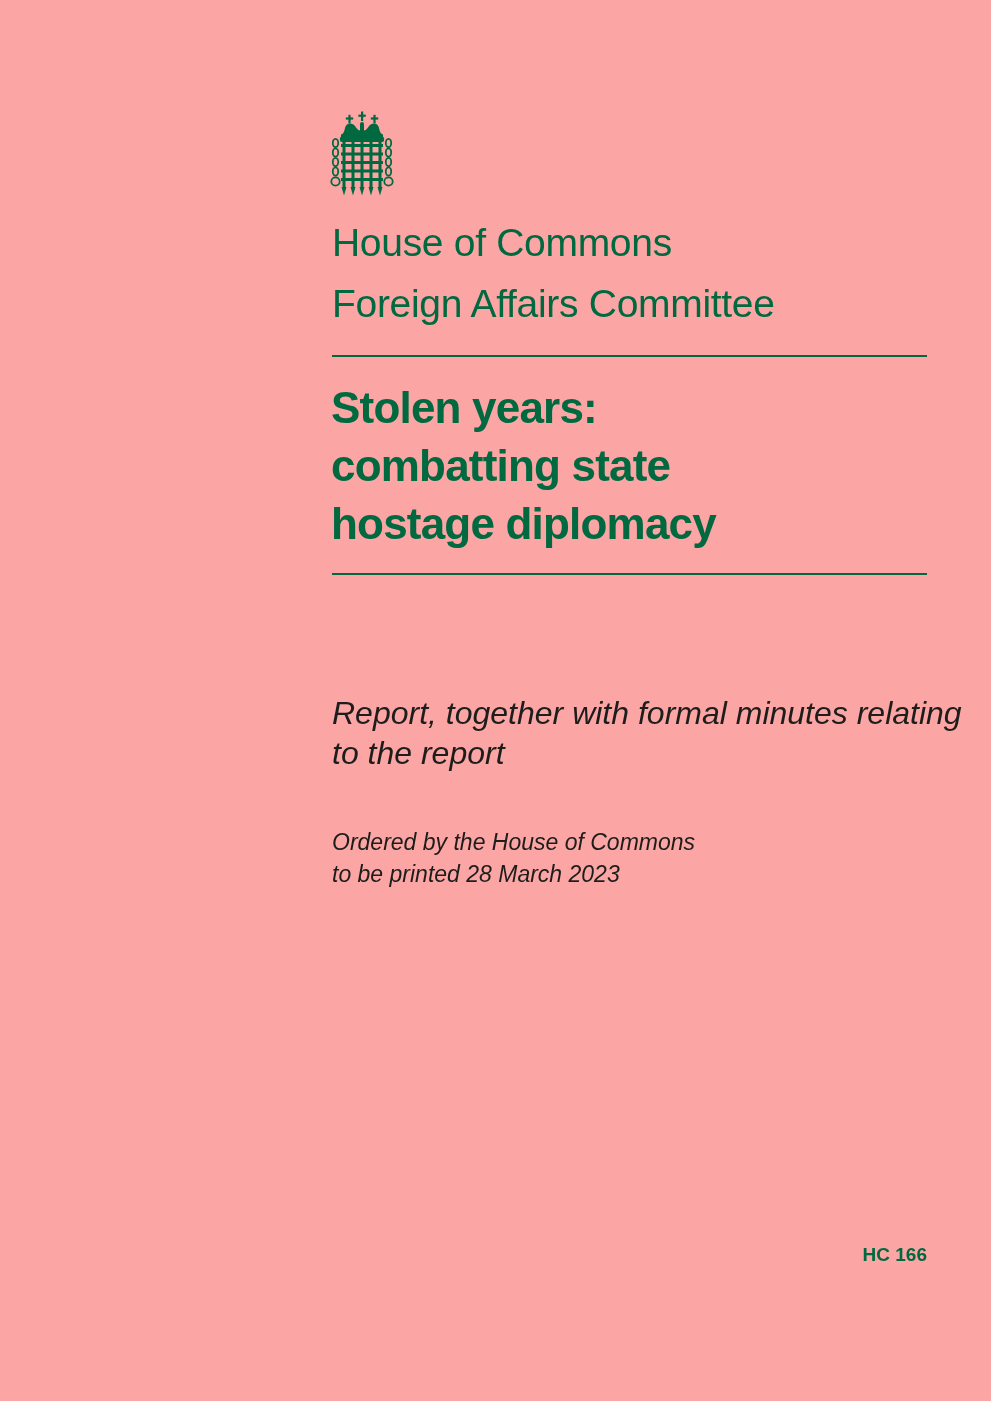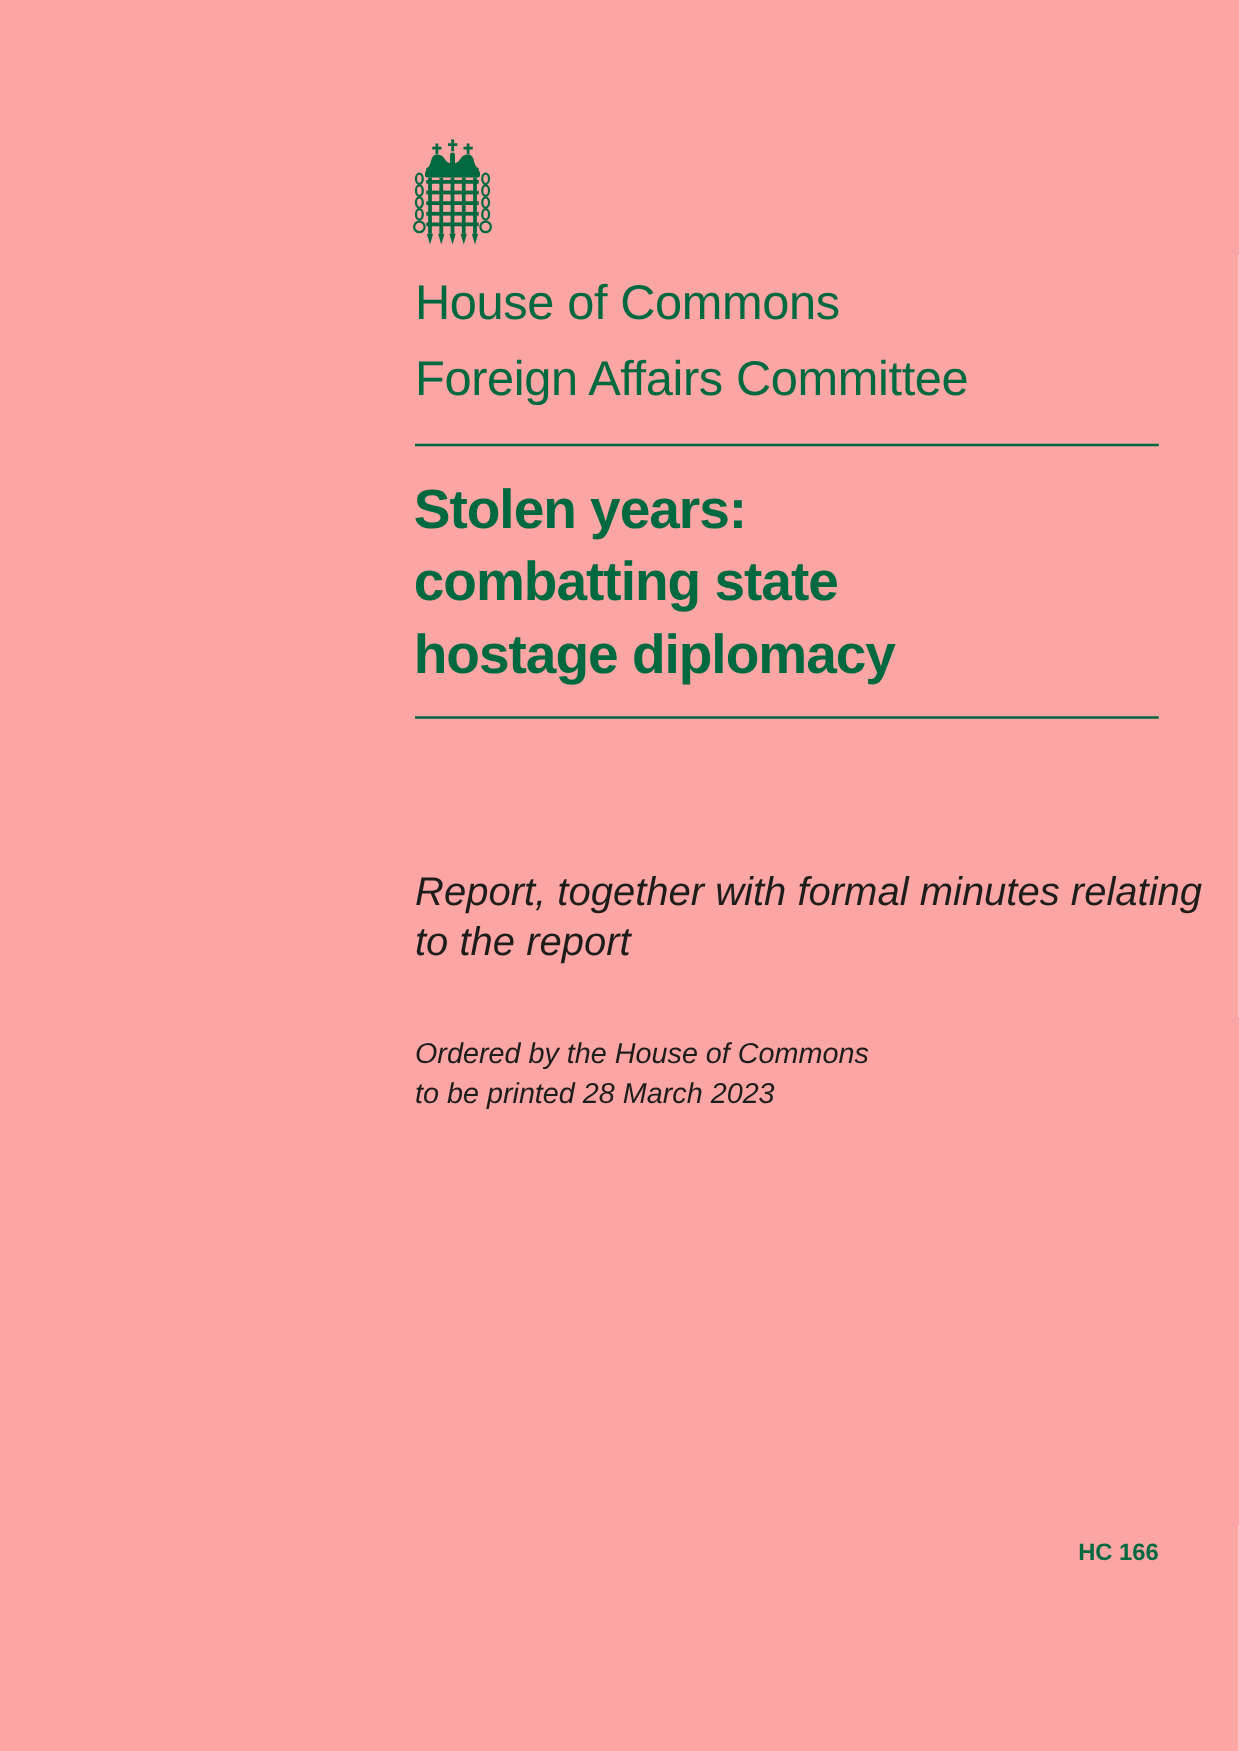--- a/index.html
+++ b/index.html
@@ -96,20 +96,21 @@
     right: 64px;
     top: 1232px;
     text-align: right;
     font-size: 19px;
     line-height: 22px;
     color: var(--ink);
   }
   .hc-number {
     font-weight: 700;
     color: var(--accent);
+    margin-top: 12px;
   }
 </style>
 </head>
 <body>
 
 <div class="page">
 
   <div class="emblem">
     <svg viewBox="0 0 66 92" width="66" height="94" aria-hidden="true">
       <g fill="currentColor">

